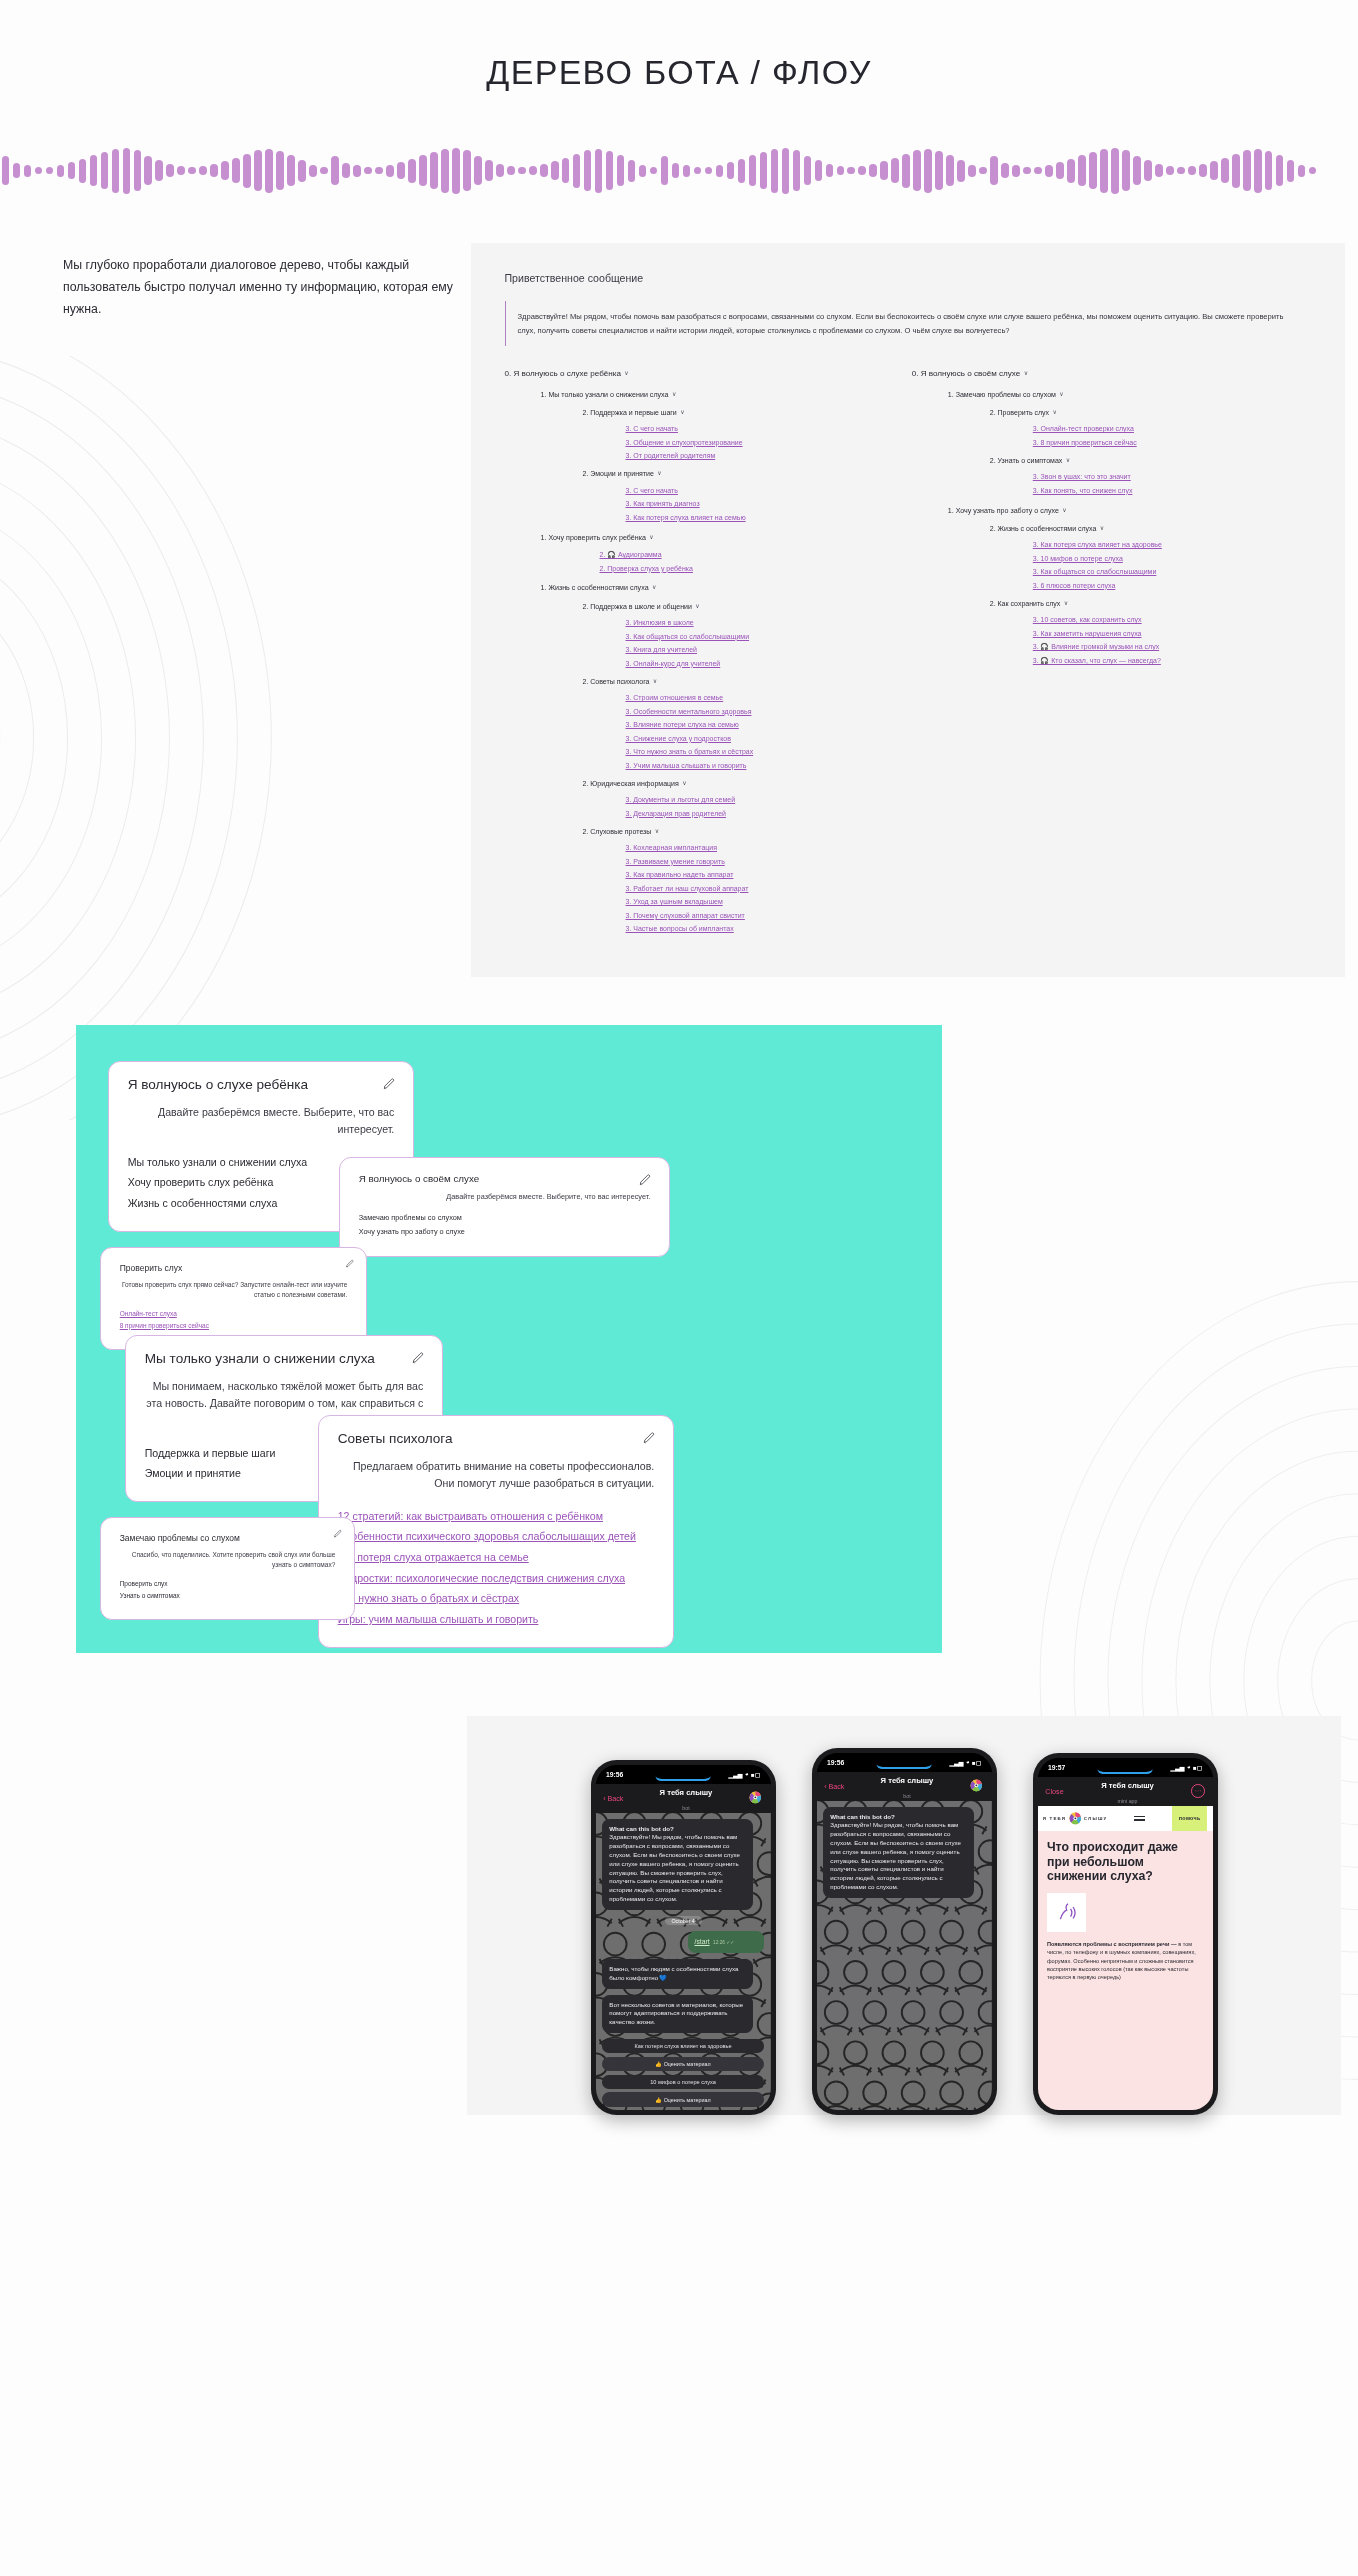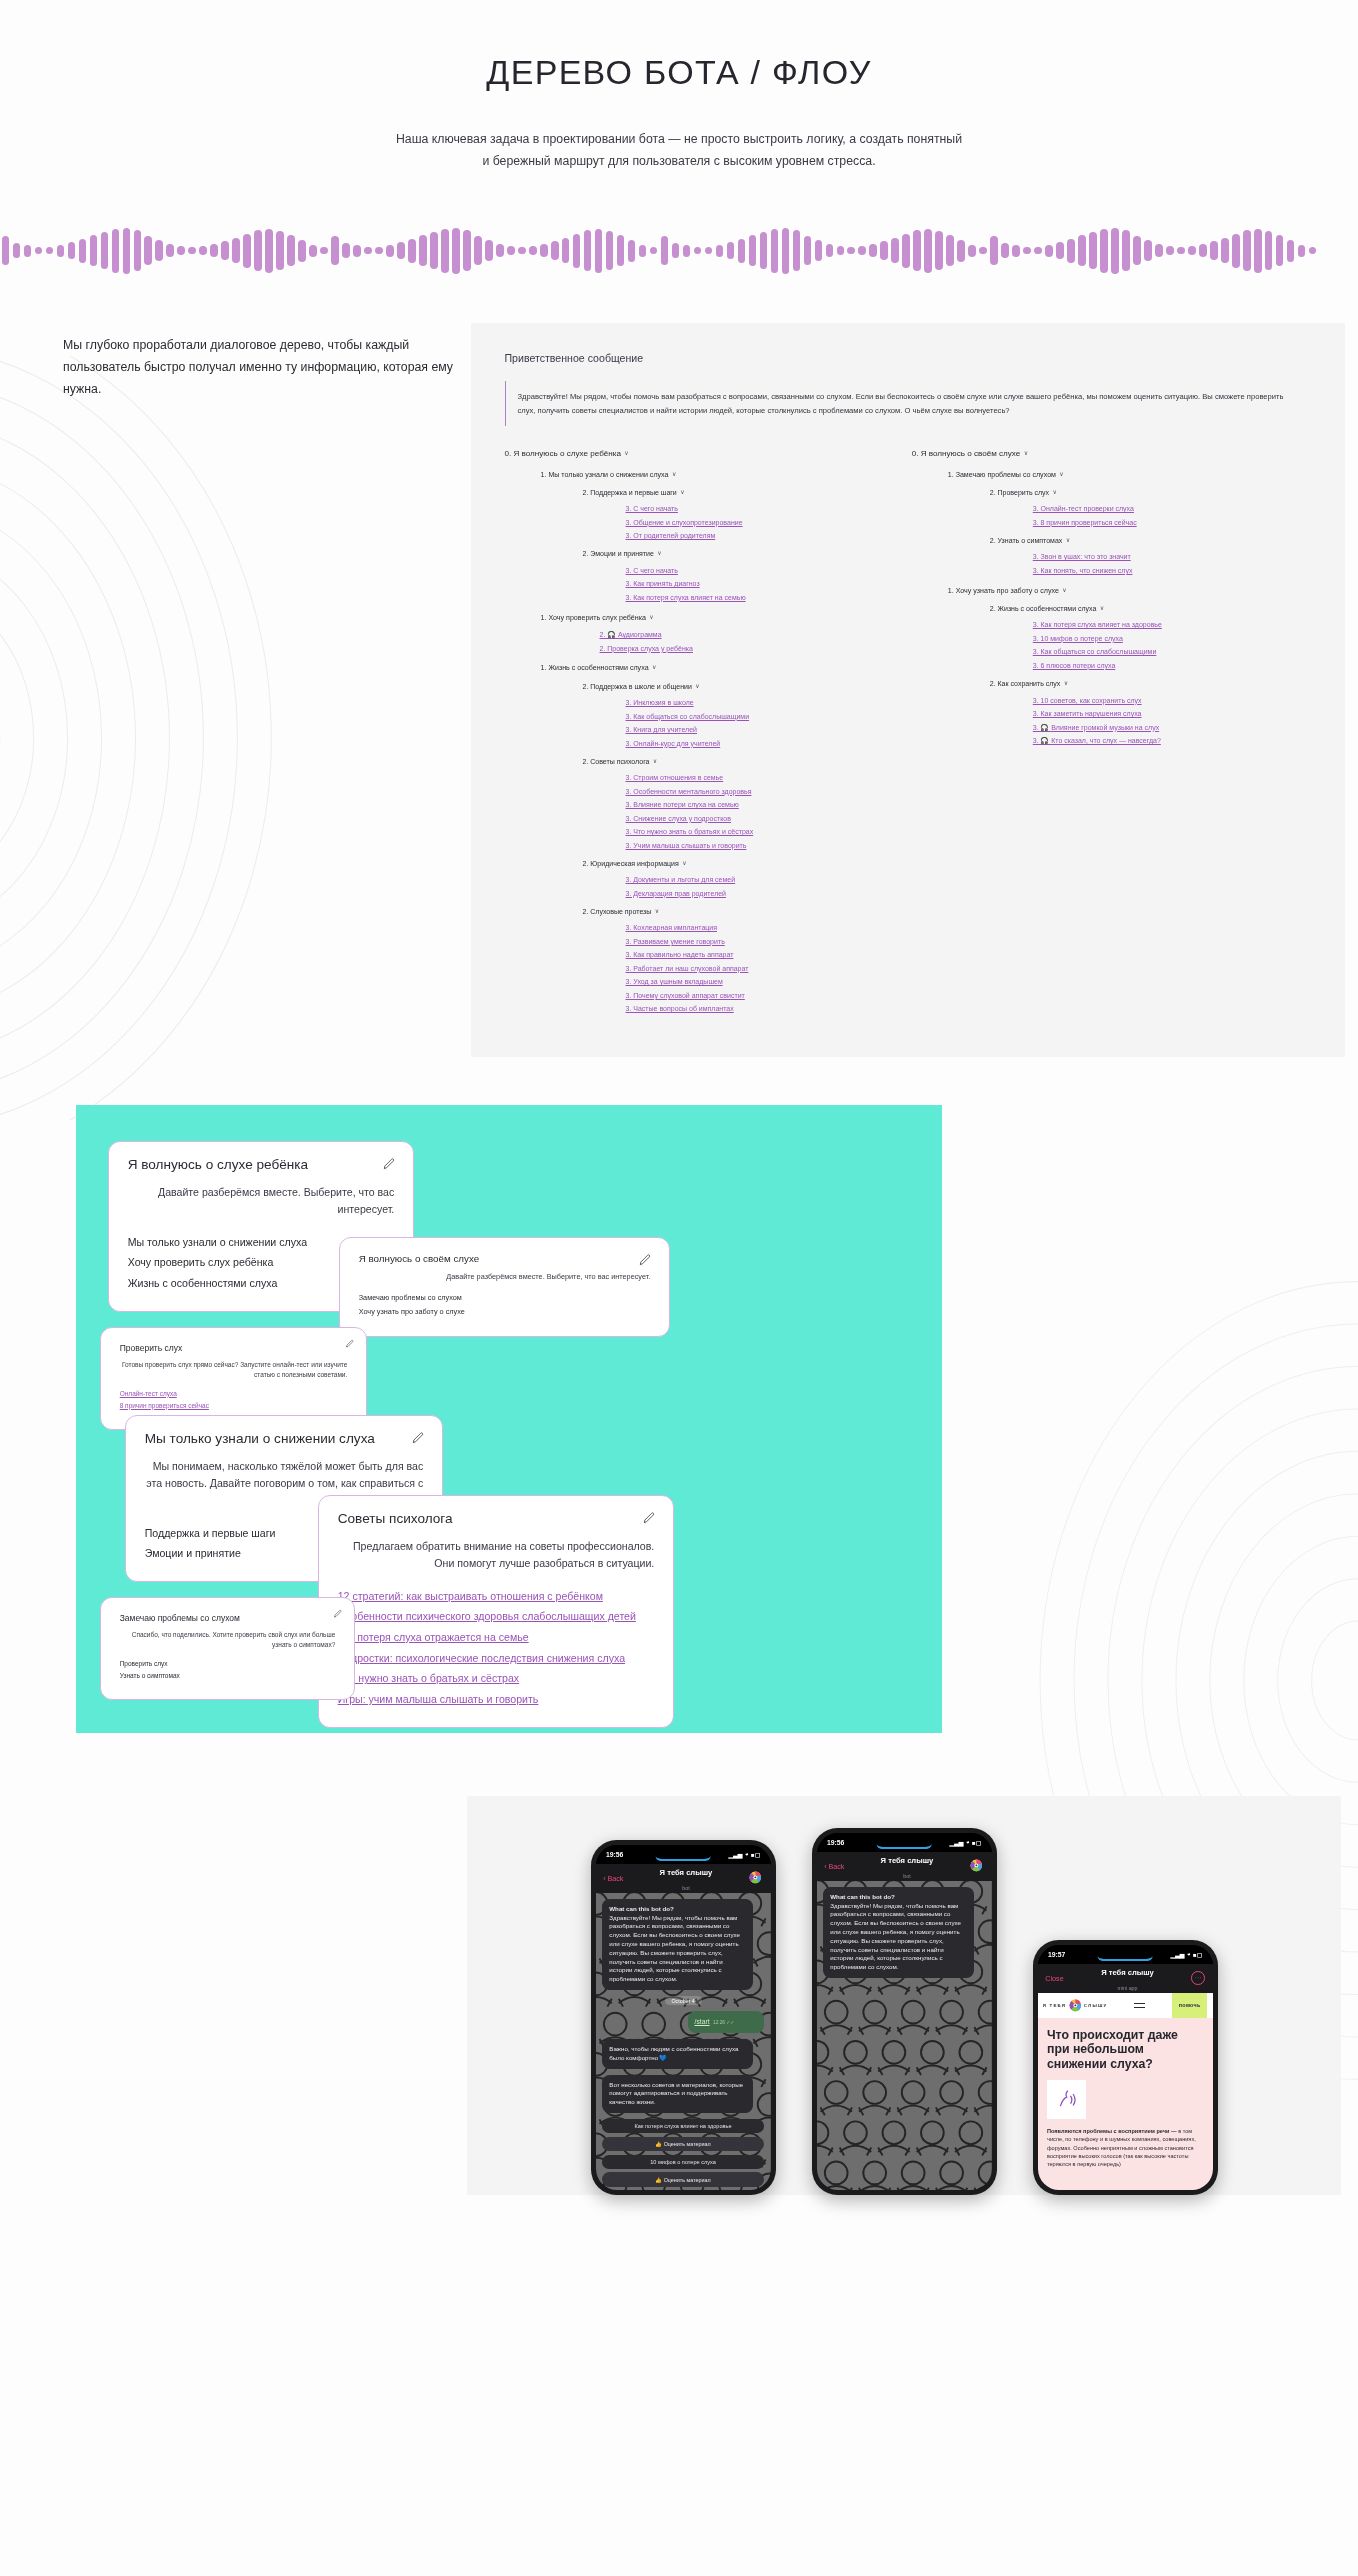--- a/index.html
+++ b/index.html
@@ -258,24 +258,20 @@
         <ellipse cx="500" cy="500" rx="255" ry="320"></ellipse>
       <ellipse cx="500" cy="500" rx="295" ry="370"></ellipse>
         <ellipse cx="500" cy="500" rx="335" ry="420"></ellipse>
       <ellipse cx="500" cy="500" rx="375" ry="470"></ellipse>
     </g>
   </svg>
 </div>
 
 <header class="page-header">
   <h1 class="page-title">ДЕРЕВО БОТА / ФЛОУ</h1>
-  <p class="page-sub">
-    <span>Наша ключевая задача в проектировании бота — не просто выстроить логику, а создать понятный</span><br>
-    <span>и бережный маршрут для пользователя с высоким уровнем стресса.</span>
-  </p>
 </header>
 
 <div class="wave-wrap" id="wave">
     <div class="wave-bar" style="height: 29px; background: rgb(197, 143, 208);"></div>
     <div class="wave-bar" style="height: 15.3px; background: rgb(197, 143, 208);"></div>
     <div class="wave-bar" style="height: 12px; background: rgb(197, 143, 208);"></div>
     <div class="wave-bar" style="height: 6.8px; background: rgb(197, 143, 208);"></div>
     <div class="wave-bar" style="height: 6.8px; background: rgb(197, 143, 208);"></div>
     <div class="wave-bar" style="height: 12px; background: rgb(197, 143, 208);"></div>
     <div class="wave-bar" style="height: 17px; background: rgb(197, 143, 208);"></div>
@@ -902,21 +898,21 @@
                 <path d="M123 360 l5 -9 M141 360 l-5 -9"></path>
                 <circle cx="176" cy="380" r="13"></circle>
                 <path d="M158 402 q18 -14 36 0"></path>
                 <path d="M167 360 l5 -9 M185 360 l-5 -9"></path>
               </g>
             </svg>
             <div class="msg"><b>What can this bot do?</b><br><span>Здравствуйте! Мы рядом, чтобы помочь вам разобраться с вопросами, связанными со слухом. Если вы беспокоитесь о своем слухе или слухе вашего ребенка, я помогу оценить ситуацию. Вы сможете проверить слух, получить советы специалистов и найти истории людей, которые столкнулись с проблемами со слухом.</span></div>
           </div>
         </div>
       </div>
-      <div class="phone p3" style="height: 255px;">
+      <div class="phone p3" style="height: 362px;">
         <div class="notch"></div>
         <div class="side-btn" style="top:76px;height:22px"></div>
         <div class="side-btn" style="top:107px;height:22px"></div>
         <div class="phone-screen">
           <div class="tg-badge">
             <svg width="6" height="6" viewBox="0 0 24 24" fill="#fff">
               <path d="M22 3 L2 11 L9 13 L11 21 L14 16 L19 20 Z"></path>
             </svg>
             <span>TELEGRAM</span>
           </div>

